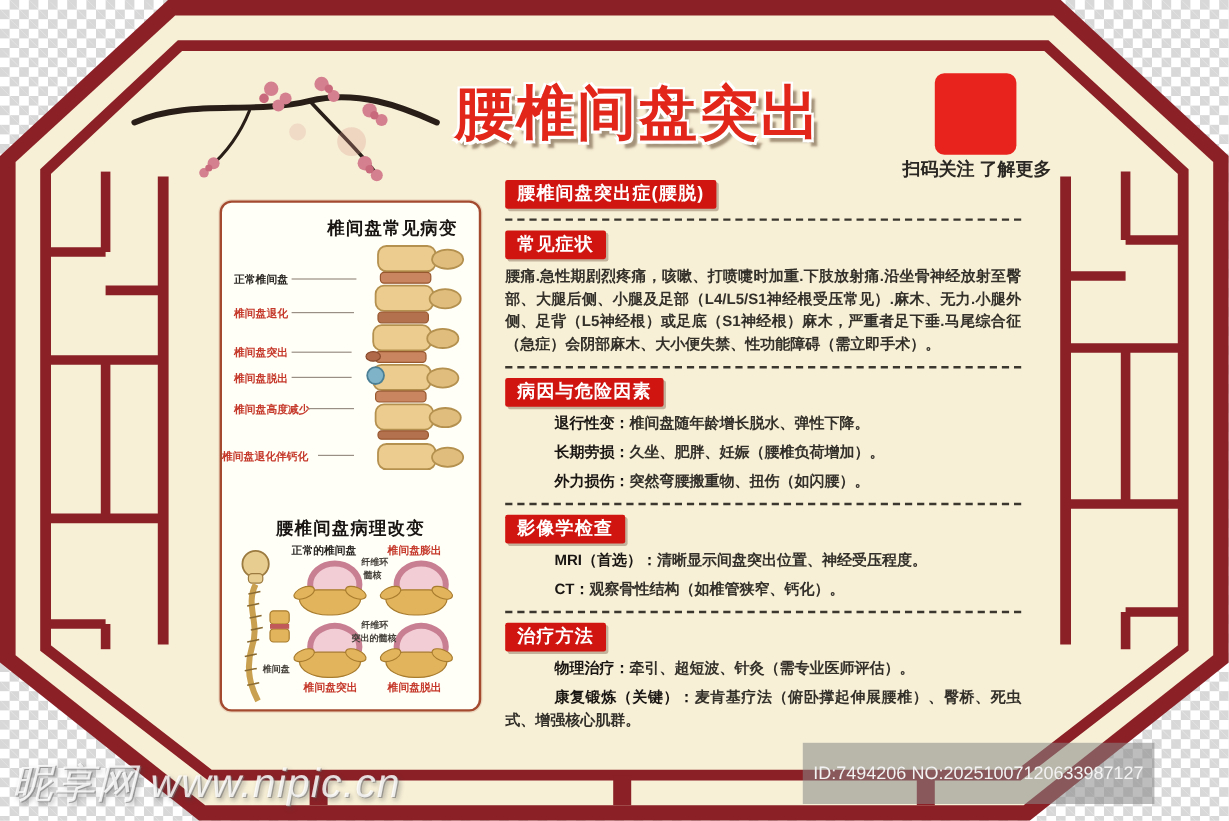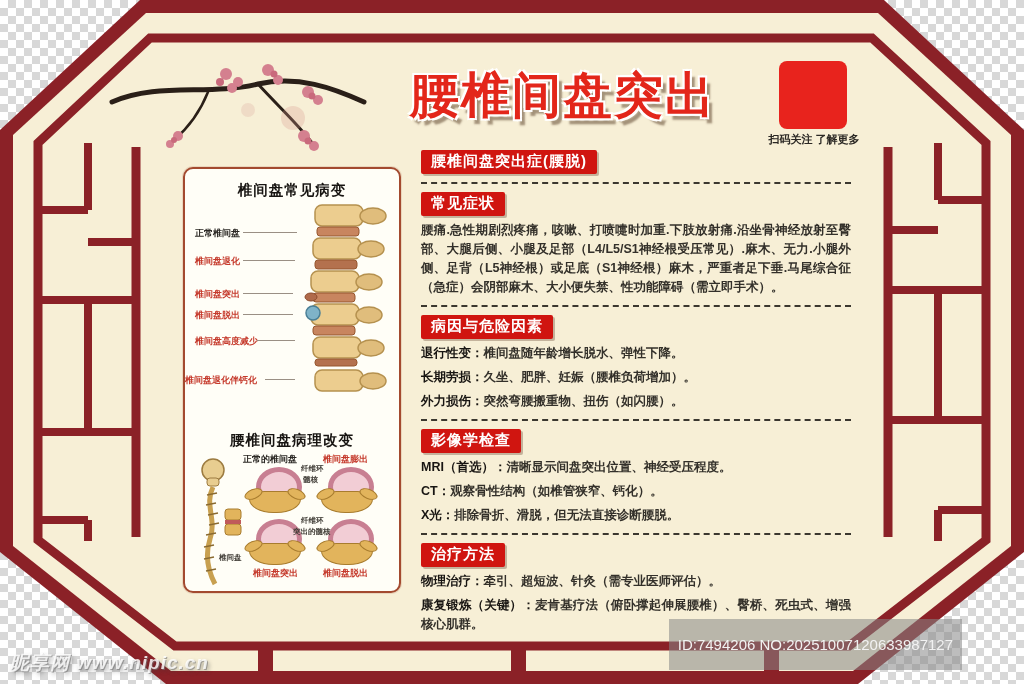--- a/index.html
+++ b/index.html
@@ -18,31 +18,31 @@
 
   
   #frame-svg{position:absolute;left:0;top:0;}
 
   
   #blossom{left:108px;top:40px;pointer-events:none;}
 
   
   #main-title{
     left:348px;top:58px;width:368px;height:74px;line-height:74px;
-    text-align:right;font-size:49px;font-weight:bold;letter-spacing:2px;
+    text-align:center;font-size:49px;font-weight:bold;letter-spacing:2px;
     color:#e3261a;
     text-shadow:-2px -2px 0 #fff,2px -2px 0 #fff,-2px 2px 0 #fff,2px 2px 0 #fff,
                  5px 6px 2px rgba(95,70,45,.55);
     white-space:nowrap;
   }
 
   
   #qr-box{left:779px;top:61px;width:68px;height:68px;background:#e8231d;border-radius:8px;}
   #qr-caption{left:752px;top:132px;width:124px;text-align:center;
-    font-size:11px;font-weight:bold;color:#2b2824;white-space:nowrap;}
+    font-size:15px;font-weight:bold;color:#2b2824;white-space:nowrap;}
 
   
   #left-panel{
     left:183px;top:167px;width:214px;height:422px;
     background:#fffef7;border:2px solid #a34a2f;border-radius:10px;
     box-shadow:0 0 0 1px rgba(163,74,47,.15);
   }
   .panel-title{left:0;width:100%;text-align:center;font-size:14.5px;font-weight:bold;
     color:#181512;letter-spacing:1px;white-space:nowrap;}
   .spine-label{font-size:9px;font-weight:bold;white-space:nowrap;}
@@ -67,25 +67,25 @@
   .cs.bulge .ring::after{content:'';position:absolute;left:50%;bottom:-6px;transform:translateX(-50%);
     width:24px;height:7px;background:#c06a80;border-radius:50%;}
 
   
   #content-col{left:421px;top:150px;width:430px;}
   .sec-head{display:inline-block;background:#d01510;color:#ffffff;
     font-size:15px;font-weight:bold;padding:2px 10px 3px;border-radius:2px;
     box-shadow:2px 2px 0 rgba(100,70,50,.35);letter-spacing:1px;}
   .body-p{margin:5px 0 0;font-size:12.5px;font-weight:bold;color:#33302a;
     line-height:19px;text-align:justify;}
-  .body-p b{color:#181512;}
+  .body-p b{color:#181512;margin-left:41px;}
   .dash-sep{border:none;border-top:2px dashed #3b372f;margin:8px 0 8px;}
 
   
-  #site-watermark{left:10px;bottom:8px;font-size:19px;font-weight:bold;font-style:italic;
+  #site-watermark{left:10px;bottom:8px;font-size:34px;font-weight:normal;font-style:italic;
     color:rgba(255,255,255,.82);
     text-shadow:1px 1px 0 rgba(120,120,120,.6),2px 3px 4px rgba(60,60,60,.45);
     letter-spacing:1px;}
   #id-bar{right:62px;bottom:14px;height:23px;line-height:23px;padding:14px 9px;
     background:rgba(135,135,135,.55);color:#f2f2f2;font-size:15px;white-space:nowrap;}
 </style>
 </head>
 <body>
 
 <svg id="frame-svg" width="1024" height="684" viewBox="0 0 1024 684">
@@ -150,21 +150,21 @@
   <circle cx="140" cy="70" r="7" fill="rgba(214,150,140,.22)"></circle>
 </svg>
 
 <div id="main-title" class="abs">腰椎间盘突出</div>
 
 <div id="qr-box" class="abs"></div>
 <div id="qr-caption" class="abs">扫码关注 了解更多</div>
 
 <div id="left-panel" class="abs">
 
-  <div class="panel-title abs" style="top:12px;">椎间盘常见病变</div>
+  <div class="panel-title abs" style="top:12px;padding-left:35px;">椎间盘常见病变</div>
 
   <svg class="abs" style="right:4px;top:32px;" width="100" height="212" viewBox="0 0 100 212">
     <g stroke="#b5914f" stroke-width="1.5">
       <rect x="20" y="4" width="48" height="21" rx="7" fill="#eccd8f"></rect>
       <rect x="18" y="37" width="48" height="21" rx="7" fill="#eccd8f"></rect>
       <rect x="16" y="70" width="48" height="21" rx="7" fill="#eccd8f"></rect>
       <rect x="16" y="103" width="48" height="21" rx="7" fill="#eccd8f"></rect>
       <rect x="18" y="136" width="48" height="21" rx="7" fill="#eccd8f"></rect>
       <rect x="20" y="169" width="48" height="21" rx="7" fill="#eccd8f"></rect>
       <ellipse cx="78" cy="15" rx="13" ry="8" fill="#e0bd7c"></ellipse>
@@ -267,21 +267,20 @@
     <p class="body-p"><b>退行性变：</b><span>椎间盘随年龄增长脱水、弹性下降。</span></p>
     <p class="body-p"><b>长期劳损：</b><span>久坐、肥胖、妊娠（腰椎负荷增加）。</span></p>
     <p class="body-p"><b>外力损伤：</b><span>突然弯腰搬重物、扭伤（如闪腰）。</span></p>
     <hr class="dash-sep">
   </div>
 
   <div class="section">
     <span class="sec-head">影像学检查</span>
     <p class="body-p"><b>MRI（首选）：</b><span>清晰显示间盘突出位置、神经受压程度。</span></p>
     <p class="body-p"><b>CT：</b><span>观察骨性结构（如椎管狭窄、钙化）。</span></p>
-    <p class="body-p"><b>X光：</b><span>排除骨折、滑脱，但无法直接诊断腰脱。</span></p>
     <hr class="dash-sep">
   </div>
 
   <div class="section">
     <span class="sec-head">治疗方法</span>
     <p class="body-p"><b>物理治疗：</b><span>牵引、超短波、针灸（需专业医师评估）。</span></p>
     <p class="body-p"><b>康复锻炼（关键）：</b><span>麦肯基疗法（俯卧撑起伸展腰椎）、臀桥、死虫式、增强核心肌群。</span></p>
   </div>
 </div>
 

